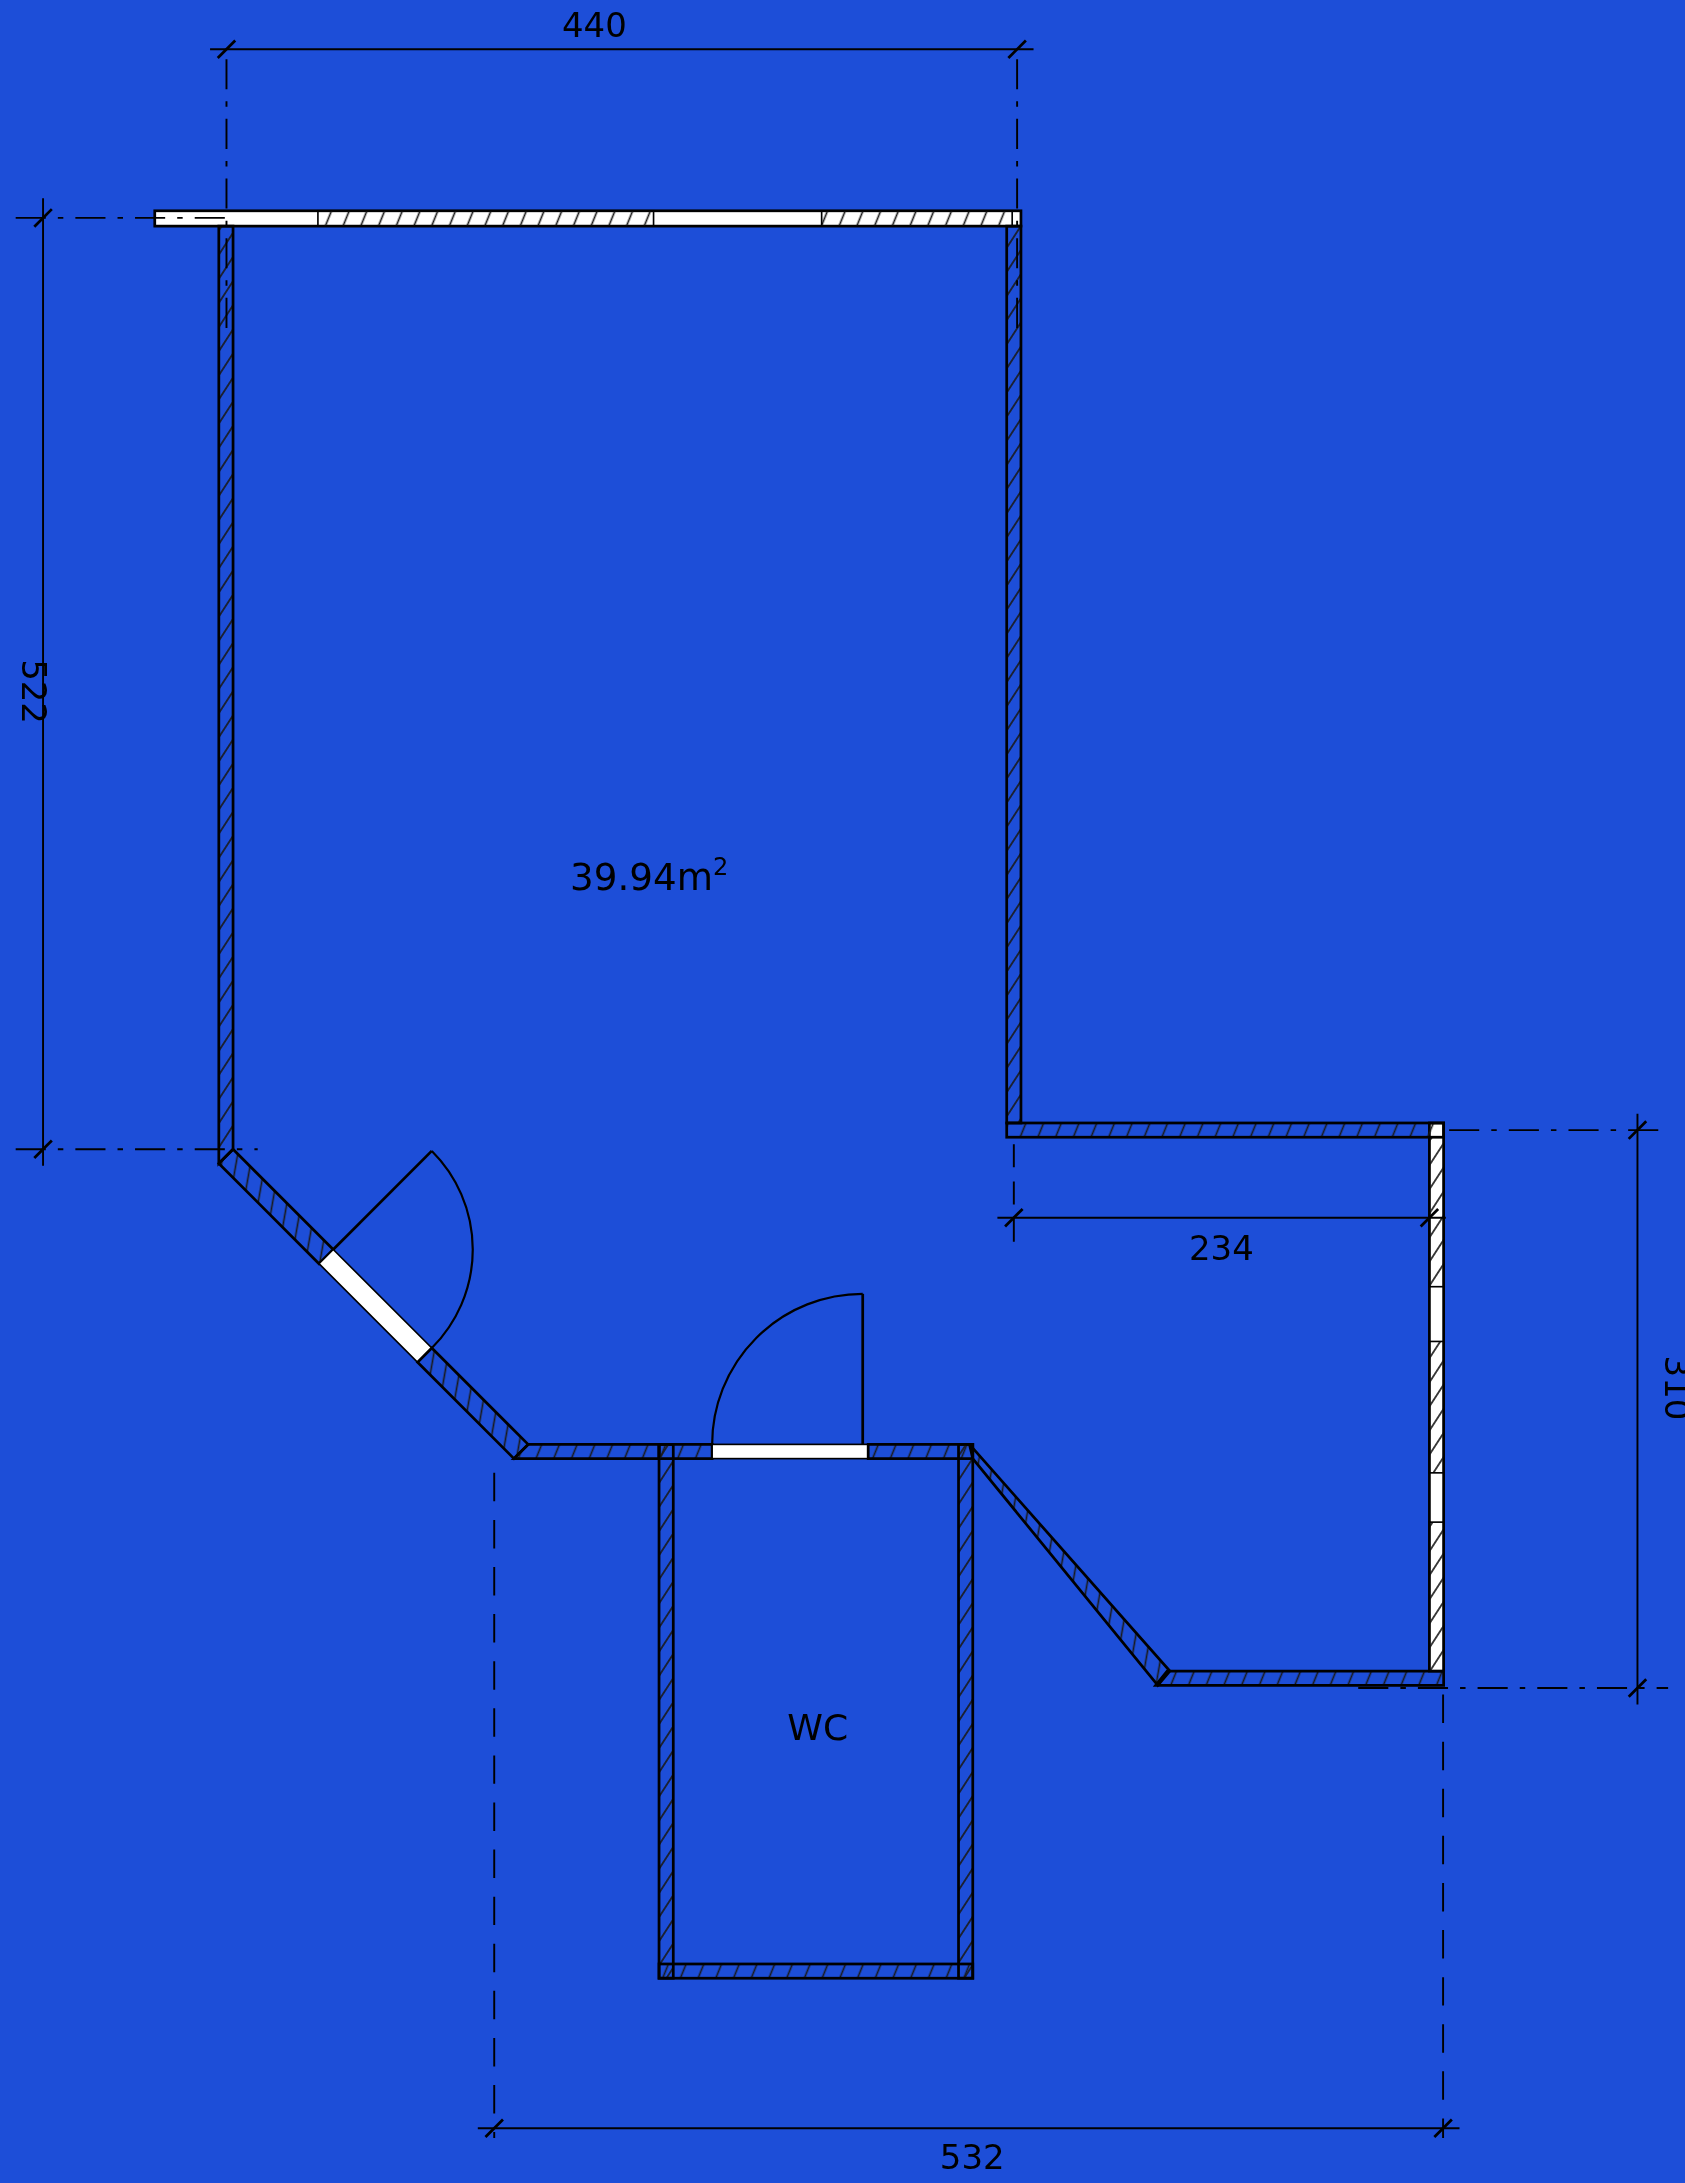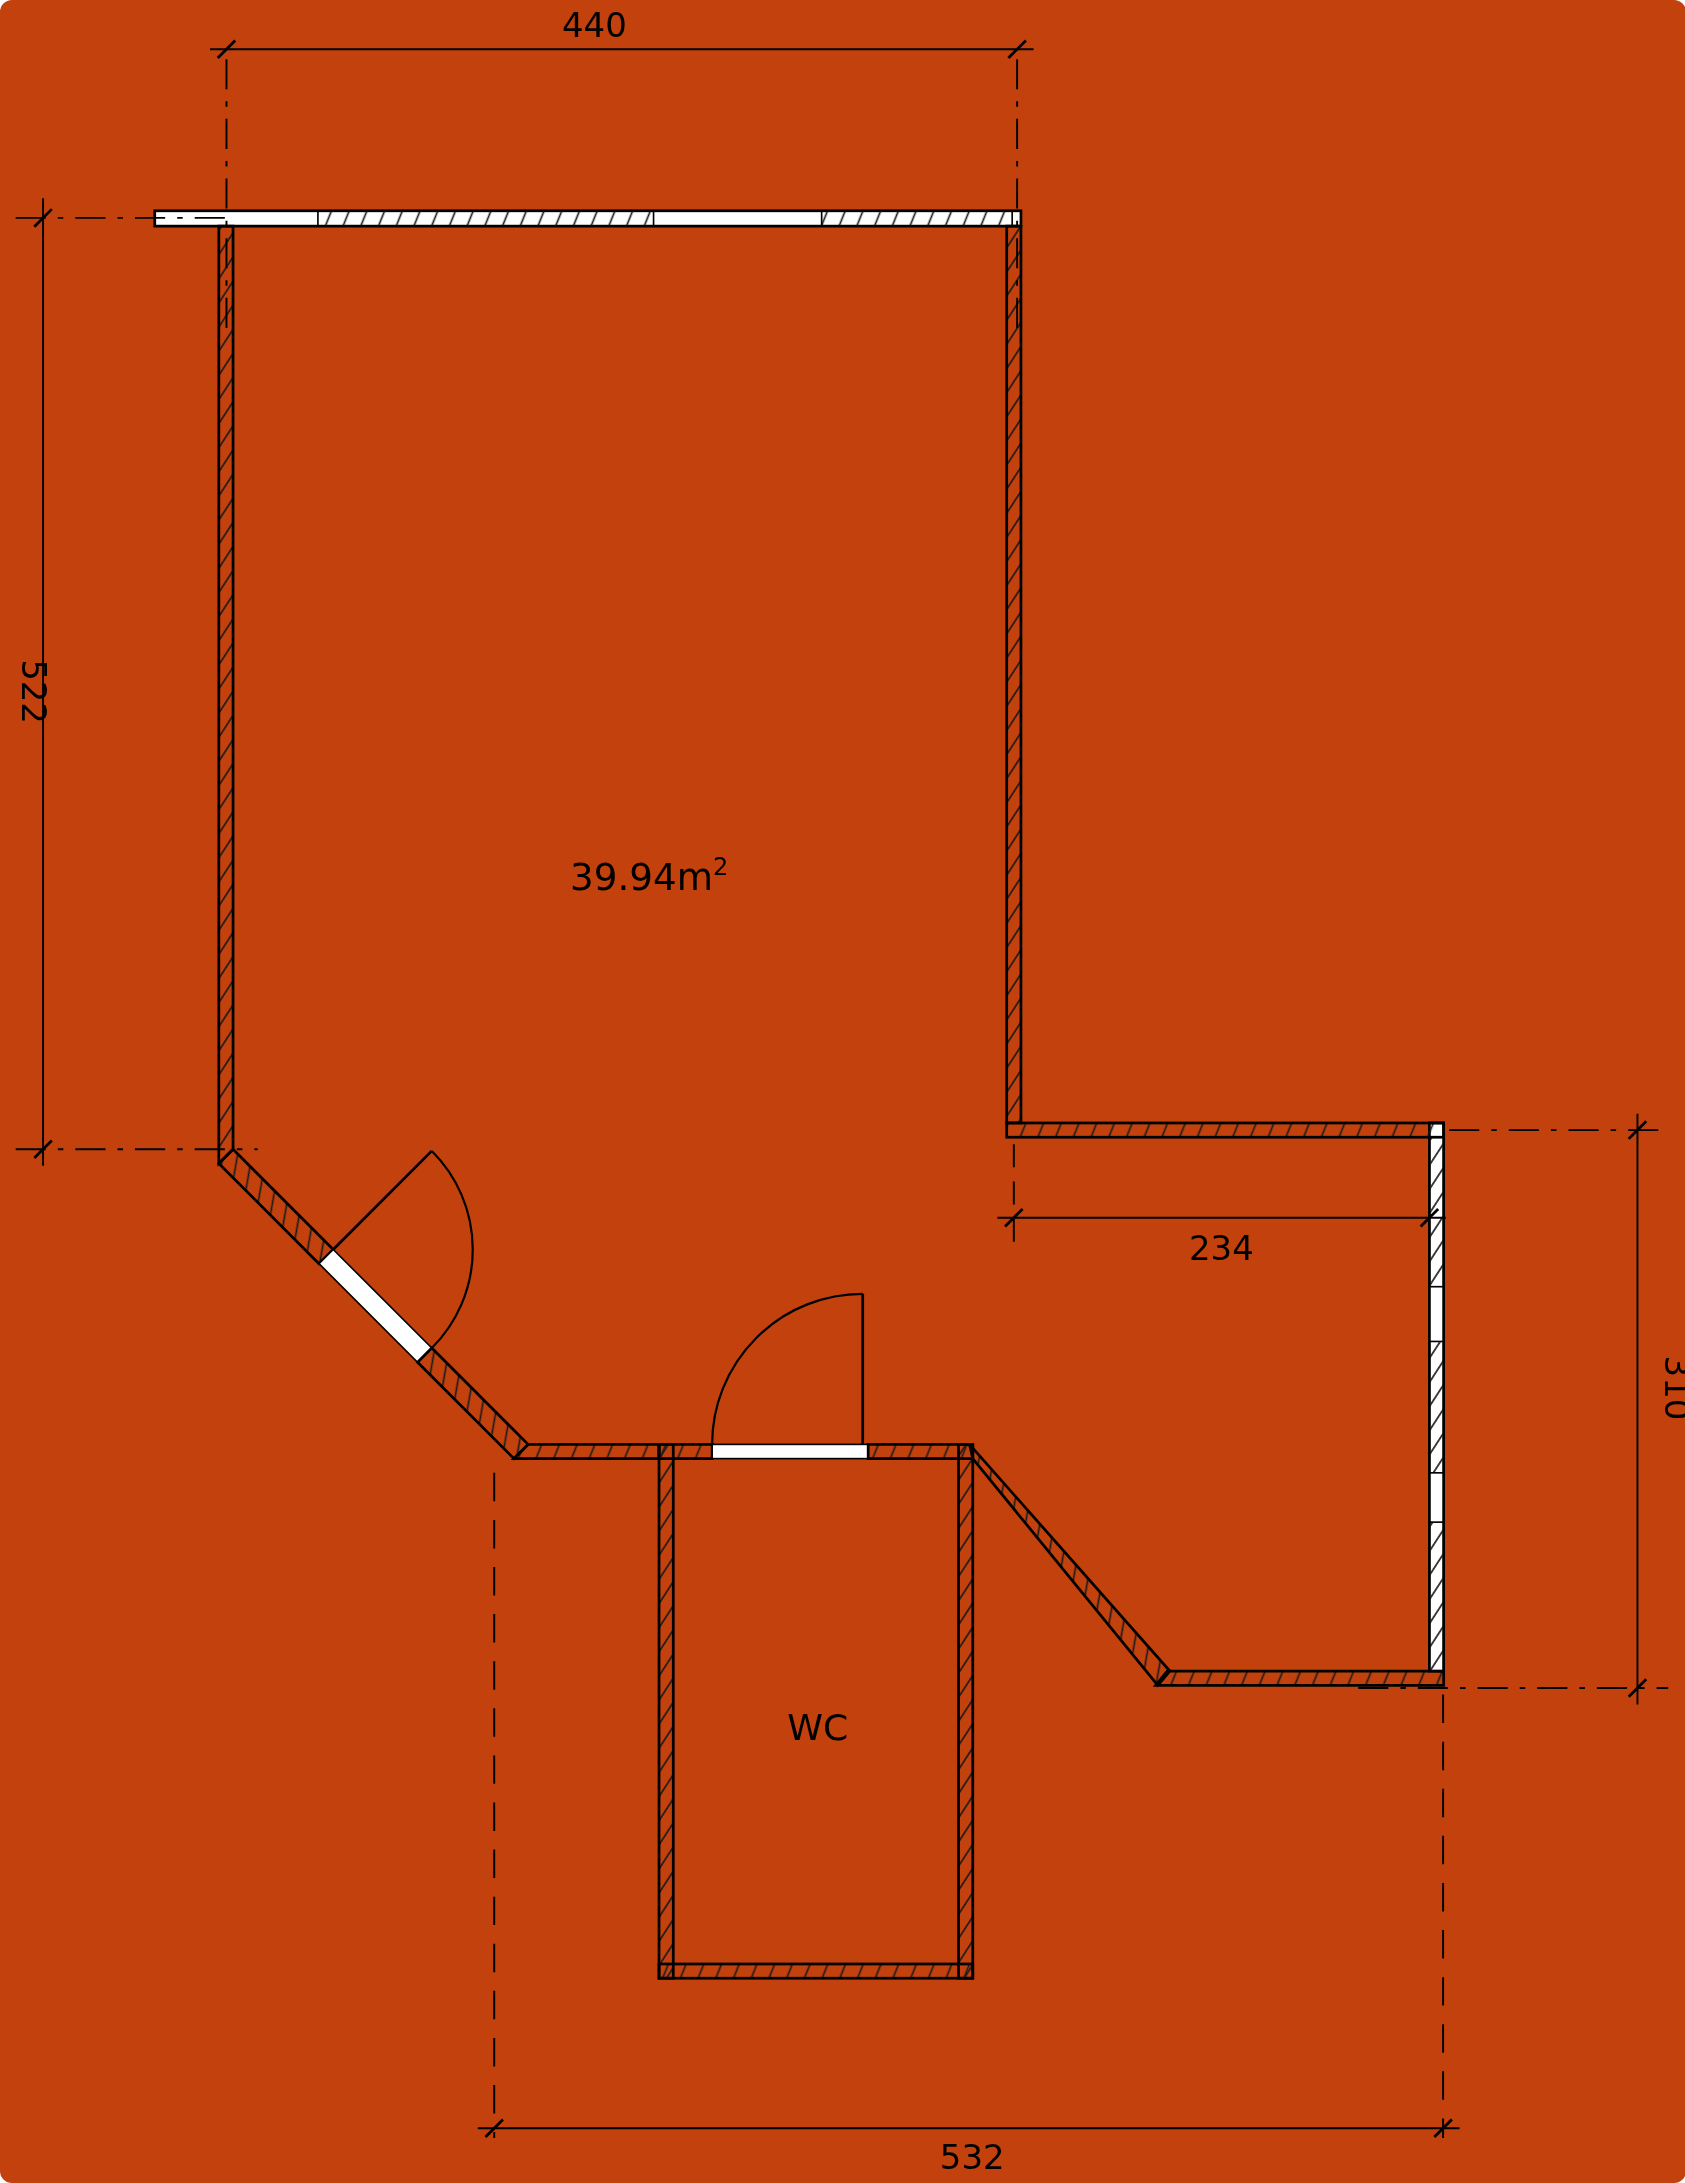--- a/index.html
+++ b/index.html
@@ -3,23 +3,22 @@
 <meta charset="utf-8">
 <style>
   html, body {
     margin: 0;
     padding: 0;
     background: #ffffff;
   }
   .sheet {
     width: 1686px;
     height: 2183px;
-    background: #c2410c;
+    background: #1d4ed8;
     position: relative;
-    border-radius: 12px;
   }
   .sheet svg {
     width: 100%;
     height: 100%;
     display: block;
   }
   text {
     font-family: "DejaVu Sans", "Liberation Sans", sans-serif;
     fill: #000000;
   }

